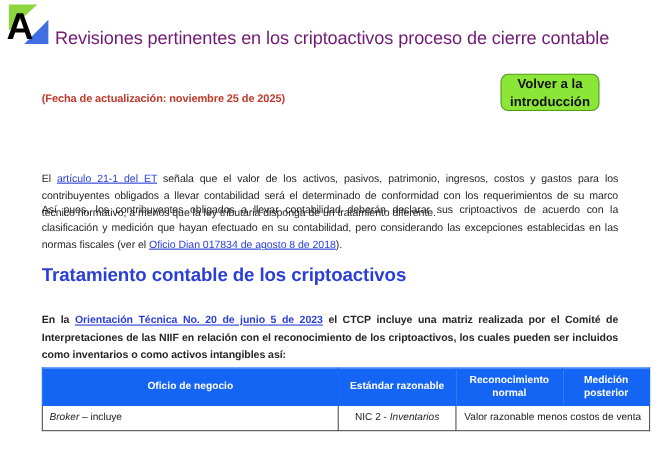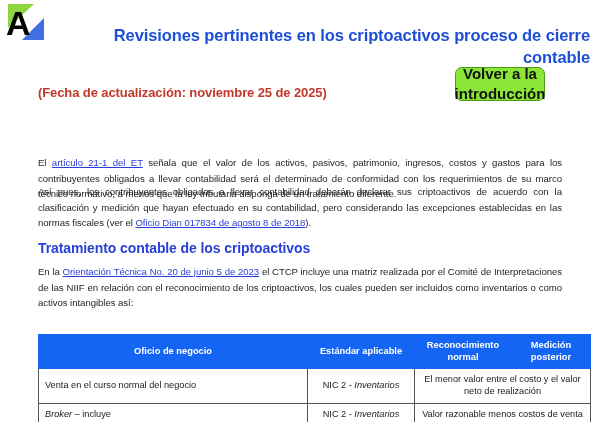--- a/index.html
+++ b/index.html
@@ -25,49 +25,49 @@
     height: 40px;
   }
   .logo svg { display: block; }
 
   
   .page-title {
     position: absolute;
     left: 50px;
     top: 24px;
     width: 540px;
-    text-align: right;
+    text-align: left;
     font-size: 16.5px;
-    font-weight: bold;
+    font-weight: normal;
     line-height: 1.35;
-    color: #1d4ed8;
+    color: #701a75;
     letter-spacing: -0.1px;
   }
 
   .update-date {
     position: absolute;
     left: 38px;
     top: 85px;
-    font-size: 13px;
+    font-size: 10px;
     font-weight: bold;
     color: #c0392b;
     letter-spacing: -0.1px;
   }
 
   .back-button {
     position: absolute;
     left: 455px;
     top: 67px;
     width: 90px;
     height: 34px;
     background: #8ce637;
     border: 1px solid #4e9a16;
     border-radius: 7px;
     color: #111111;
-    font-size: 15px;
+    font-size: 12px;
     font-weight: bold;
     line-height: 1.35;
     display: flex;
     align-items: center;
     justify-content: center;
     text-align: center;
     cursor: pointer;
     box-sizing: border-box;
   }
 
@@ -77,32 +77,32 @@
     left: 38px;
     width: 524px;
     font-size: 9.6px;
     line-height: 1.62;
     text-align: justify;
     color: #262626;
     letter-spacing: -0.05px;
   }
   .para.p1 { top: 124px; margin-top: 31px; }
   .para.p2 { top: 184px; }
-  .para.p3 { top: 264px; }
+  .para.p3 { top: 284px; font-weight: bold; }
 
   a.lnk {
     color: #2a3fd6;
     text-decoration: underline;
   }
 
   .section-head {
     position: absolute;
     left: 38px;
     top: 240px;
-    font-size: 14px;
+    font-size: 17px;
     font-weight: bold;
     color: #2a3fd6;
     letter-spacing: -0.1px;
   }
 
   
   .matrix {
     position: absolute;
     left: 38px;
     top: 334px;
@@ -156,30 +156,25 @@
 <div class="para p2"><span>Así pues, los contribuyentes obligados a llevar contabilidad deberán declarar sus criptoactivos de acuerdo con la clasificación y medición que hayan efectuado en su contabilidad, pero considerando las excepciones establecidas en las normas fiscales (ver el </span><a class="lnk" href="#">Oficio Dian 017834 de agosto 8 de 2018</a><span>).</span></div>
 
 <div class="section-head">Tratamiento contable de los criptoactivos</div>
 
 <div class="para p3"><span>En la </span><a class="lnk" href="#">Orientación Técnica No. 20 de junio 5 de 2023</a><span> el CTCP incluye una matriz realizada por el Comité de Interpretaciones de las NIIF en relación con el reconocimiento de los criptoactivos, los cuales pueden ser incluidos como inventarios o como activos intangibles así:</span></div>
 
 <table class="matrix">
   <thead>
     <tr>
       <th style="width:262px">Oficio de negocio</th>
-      <th style="width:100px">Estándar aplicable</th>
+      <th style="width:100px">Estándar razonable</th>
       <th style="width:90px">Reconocimiento normal</th>
       <th style="width:72px">Medición posterior</th>
     </tr>
   </thead>
   <tbody>
-    <tr>
-      <td class="c-model">Venta en el curso normal del negocio</td>
-      <td class="c-std"><span>NIC 2 - </span><span class="it">Inventarios</span></td>
-      <td class="c-span" colspan="2">El menor valor entre el costo y el valor neto de realización</td>
-    </tr>
     <tr>
       <td class="c-model"><span class="it">Broker</span><span> – incluye</span></td>
       <td class="c-std"><span>NIC 2 - </span><span class="it">Inventarios</span></td>
       <td class="c-span" colspan="2">Valor razonable menos costos de venta</td>
     </tr>
   </tbody>
 </table>
 
 </body></html>

